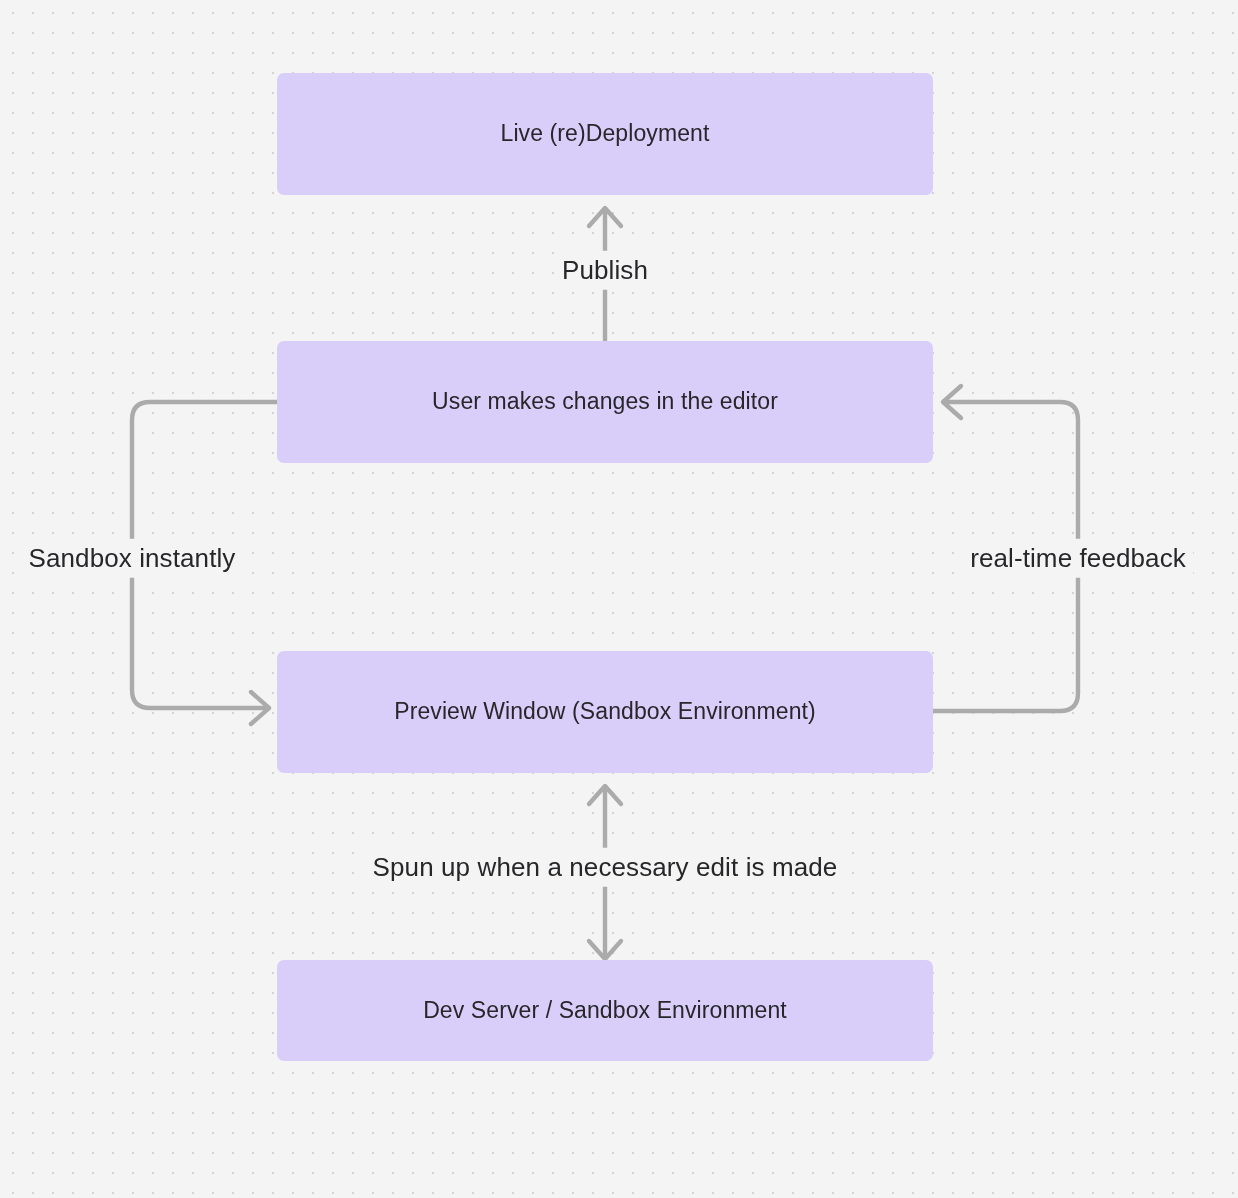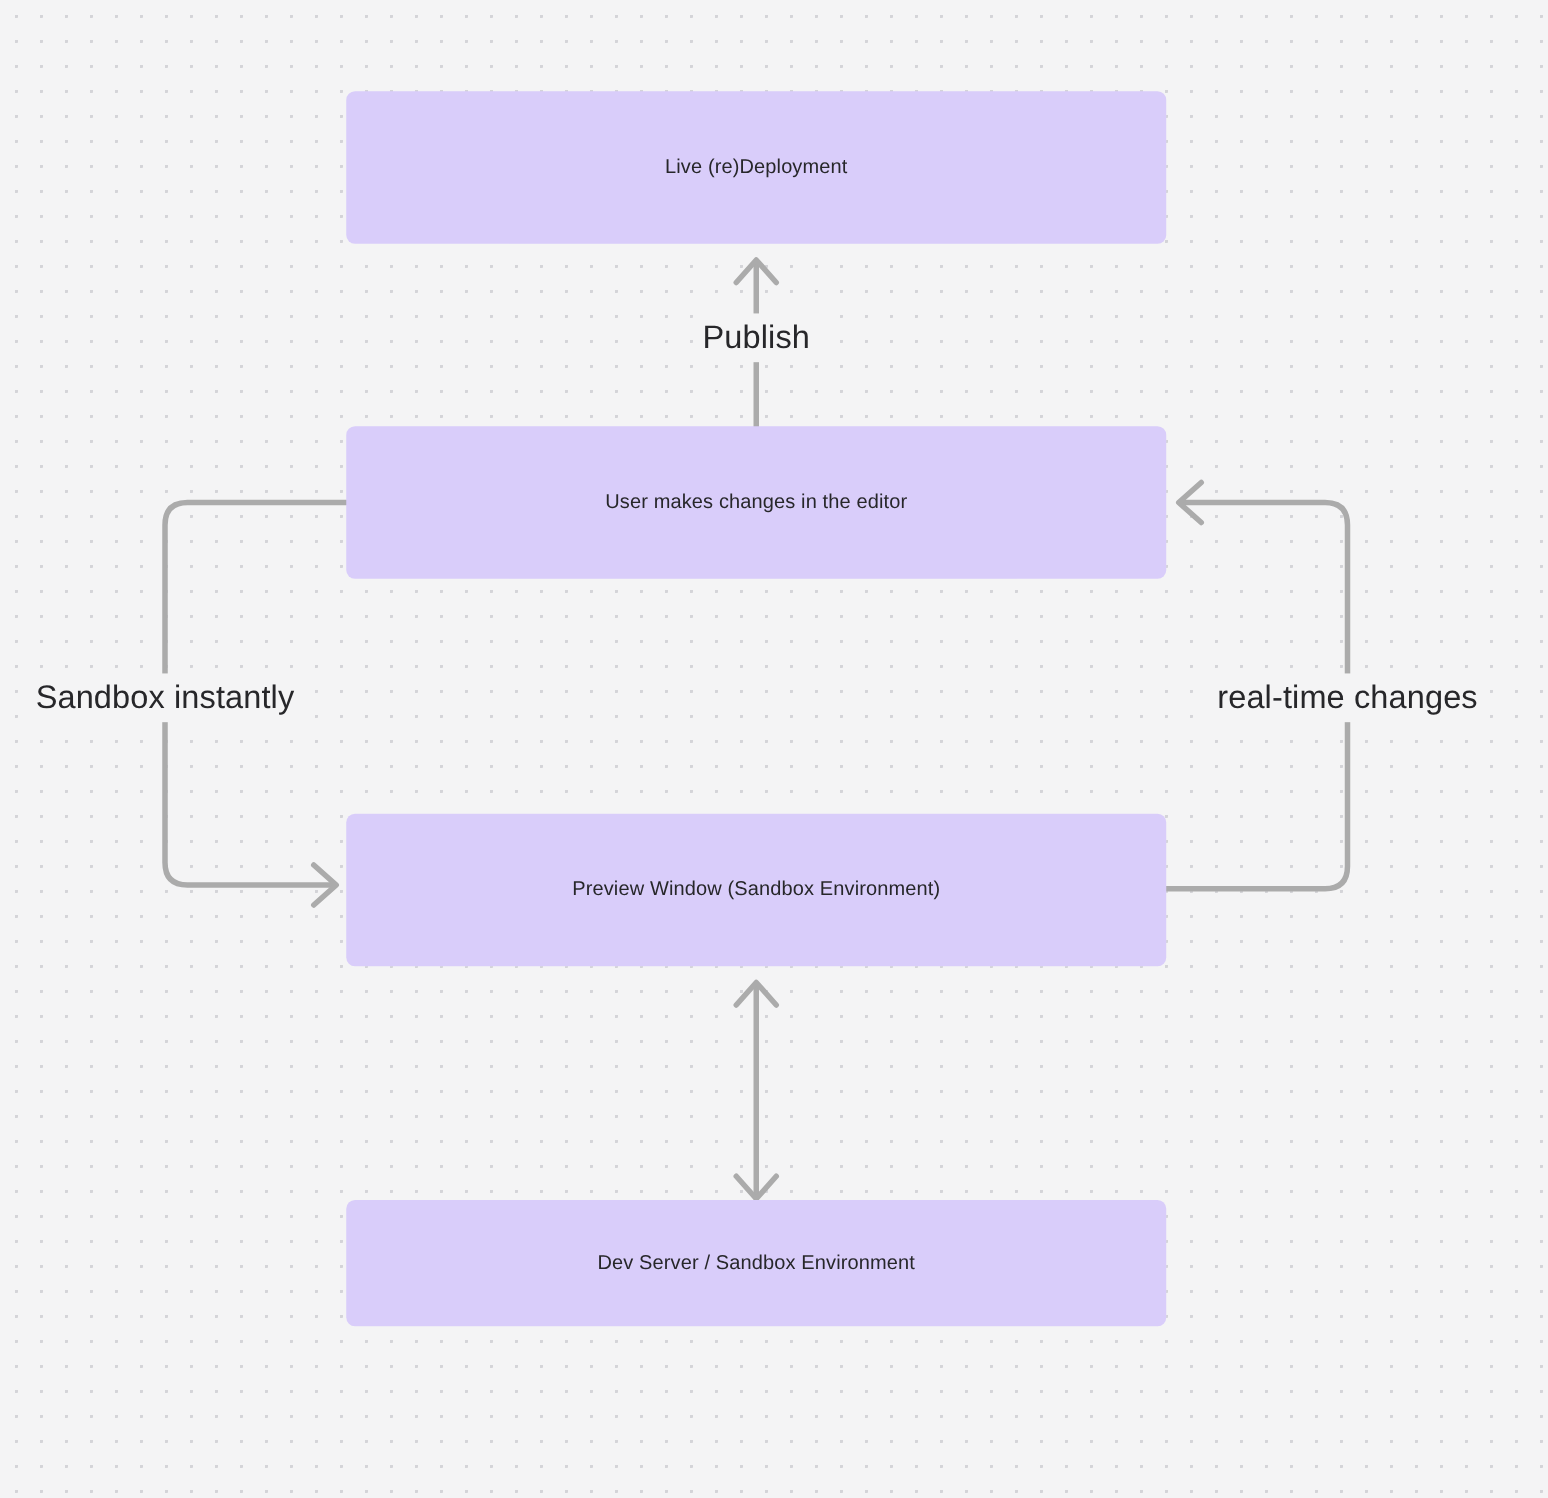--- a/index.html
+++ b/index.html
@@ -36,21 +36,21 @@
   .node {
     position: absolute;
     box-sizing: border-box;
     background: #d9cdfa;
     border-radius: 7px;
     display: flex;
     align-items: center;
     justify-content: center;
     text-align: center;
     color: #27272a;
-    font-size: 16px;
+    font-size: 23px;
     font-weight: 400;
     letter-spacing: 0.1px;
     line-height: 1.35;
     padding: 6px 14px;
   }
 
   #node-live        { left: 277px; top: 73px;  width: 656px; height: 122px; }
   #node-user        { left: 277px; top: 341px; width: 656px; height: 122px; }
   #node-preview     { left: 277px; top: 651px; width: 656px; height: 122px; }
   #node-devserver   { left: 277px; top: 960px; width: 656px; height: 101px; }
@@ -110,16 +110,17 @@
   <div class="node" id="node-user">User makes changes in the editor</div>
 
   <div class="node" id="node-preview">Preview Window (Sandbox Environment)</div>
 
   <div class="node" id="node-devserver">Dev Server / Sandbox Environment</div>
 
   <div class="edge-label" id="label-publish">Publish</div>
 
   <div class="edge-label" id="label-updates">Sandbox instantly</div>
 
-  <div class="edge-label" id="label-realtime">real-time changes</div>
+  <div class="edge-label" id="label-realtime">real-time feedback</div>
 
+  <div class="edge-label" id="label-spunup">Spun up when a necessary edit is made</div>
 
 </div>
 
 </body></html>

